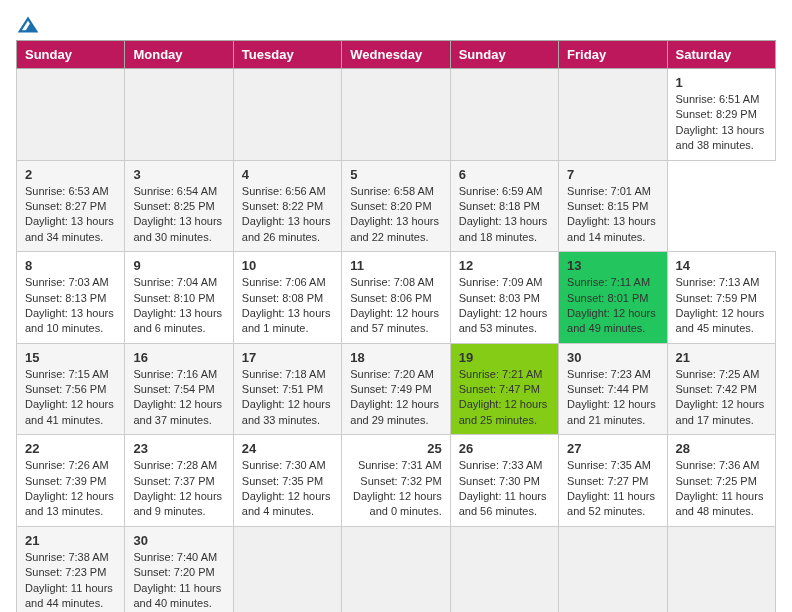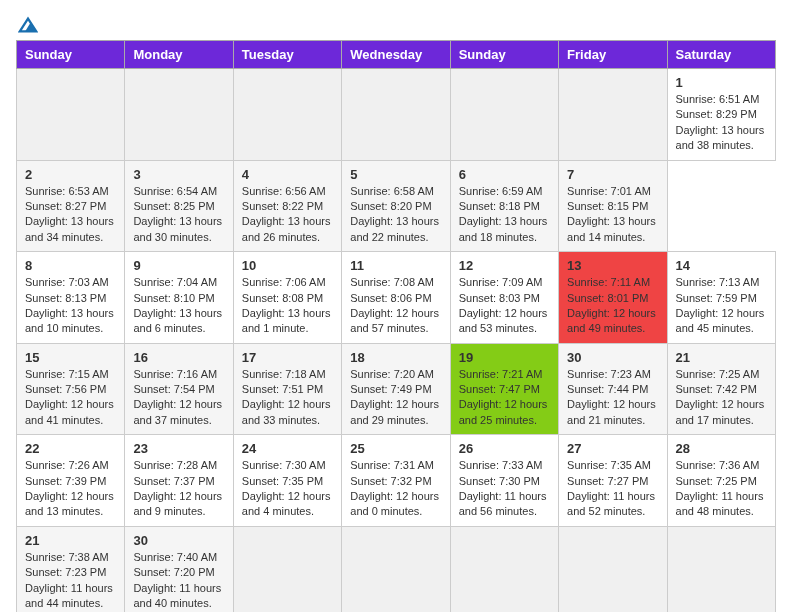--- a/index.html
+++ b/index.html
@@ -46,21 +46,21 @@
       font-size: 15px;
       color: #333;
       margin-bottom: 8px;
     }
     .calendar {
       width: 100%;
       border-collapse: collapse;
       font-size: 11px;
     }
     .calendar th {
-      background-color: #6d28d9;
+      background-color: #be185d;
       color: #fff;
       text-align: left;
       padding: 6px 8px;
       font-size: 13px;
       font-weight: bold;
       border: 1px solid #aaa;
     }
     .calendar td {
       vertical-align: top;
       padding: 6px 8px;
@@ -170,21 +170,21 @@
           <div class="day-info">Sunrise: 7:06 AM<br>Sunset: 8:08 PM<br>Daylight: 13 hours and 1 minute.</div>
         </td>
         <td style="background: rgb(255, 255, 255);">
           <span class="day-num">11</span>
           <div class="day-info">Sunrise: 7:08 AM<br>Sunset: 8:06 PM<br>Daylight: 12 hours and 57 minutes.</div>
         </td>
         <td style="background: rgb(255, 255, 255);">
           <span class="day-num">12</span>
           <div class="day-info">Sunrise: 7:09 AM<br>Sunset: 8:03 PM<br>Daylight: 12 hours and 53 minutes.</div>
         </td>
-        <td style="background: #ef4444;">
+        <td style="background: #22c55e;">
           <span class="day-num">13</span>
           <div class="day-info">Sunrise: 7:11 AM<br>Sunset: 8:01 PM<br>Daylight: 12 hours and 49 minutes.</div>
         </td>
         <td style="background: rgb(255, 255, 255);">
           <span class="day-num">14</span>
           <div class="day-info">Sunrise: 7:13 AM<br>Sunset: 7:59 PM<br>Daylight: 12 hours and 45 minutes.</div>
         </td>
       </tr>
       <tr>
         <td style="background: rgb(245, 245, 245);">
@@ -222,21 +222,21 @@
           <div class="day-info">Sunrise: 7:26 AM<br>Sunset: 7:39 PM<br>Daylight: 12 hours and 13 minutes.</div>
         </td>
         <td style="background: rgb(255, 255, 255);">
           <span class="day-num">23</span>
           <div class="day-info">Sunrise: 7:28 AM<br>Sunset: 7:37 PM<br>Daylight: 12 hours and 9 minutes.</div>
         </td>
         <td style="background: rgb(255, 255, 255);">
           <span class="day-num">24</span>
           <div class="day-info">Sunrise: 7:30 AM<br>Sunset: 7:35 PM<br>Daylight: 12 hours and 4 minutes.</div>
         </td>
-        <td style="background: rgb(255, 255, 255);">
+        <td style="background: rgb(255, 255, 255); text-align: right;">
           <span class="day-num">25</span>
           <div class="day-info">Sunrise: 7:31 AM<br>Sunset: 7:32 PM<br>Daylight: 12 hours and 0 minutes.</div>
         </td>
         <td style="background: rgb(255, 255, 255);">
           <span class="day-num">26</span>
           <div class="day-info">Sunrise: 7:33 AM<br>Sunset: 7:30 PM<br>Daylight: 11 hours and 56 minutes.</div>
         </td>
         <td style="background: rgb(255, 255, 255);">
           <span class="day-num">27</span>
           <div class="day-info">Sunrise: 7:35 AM<br>Sunset: 7:27 PM<br>Daylight: 11 hours and 52 minutes.</div>

